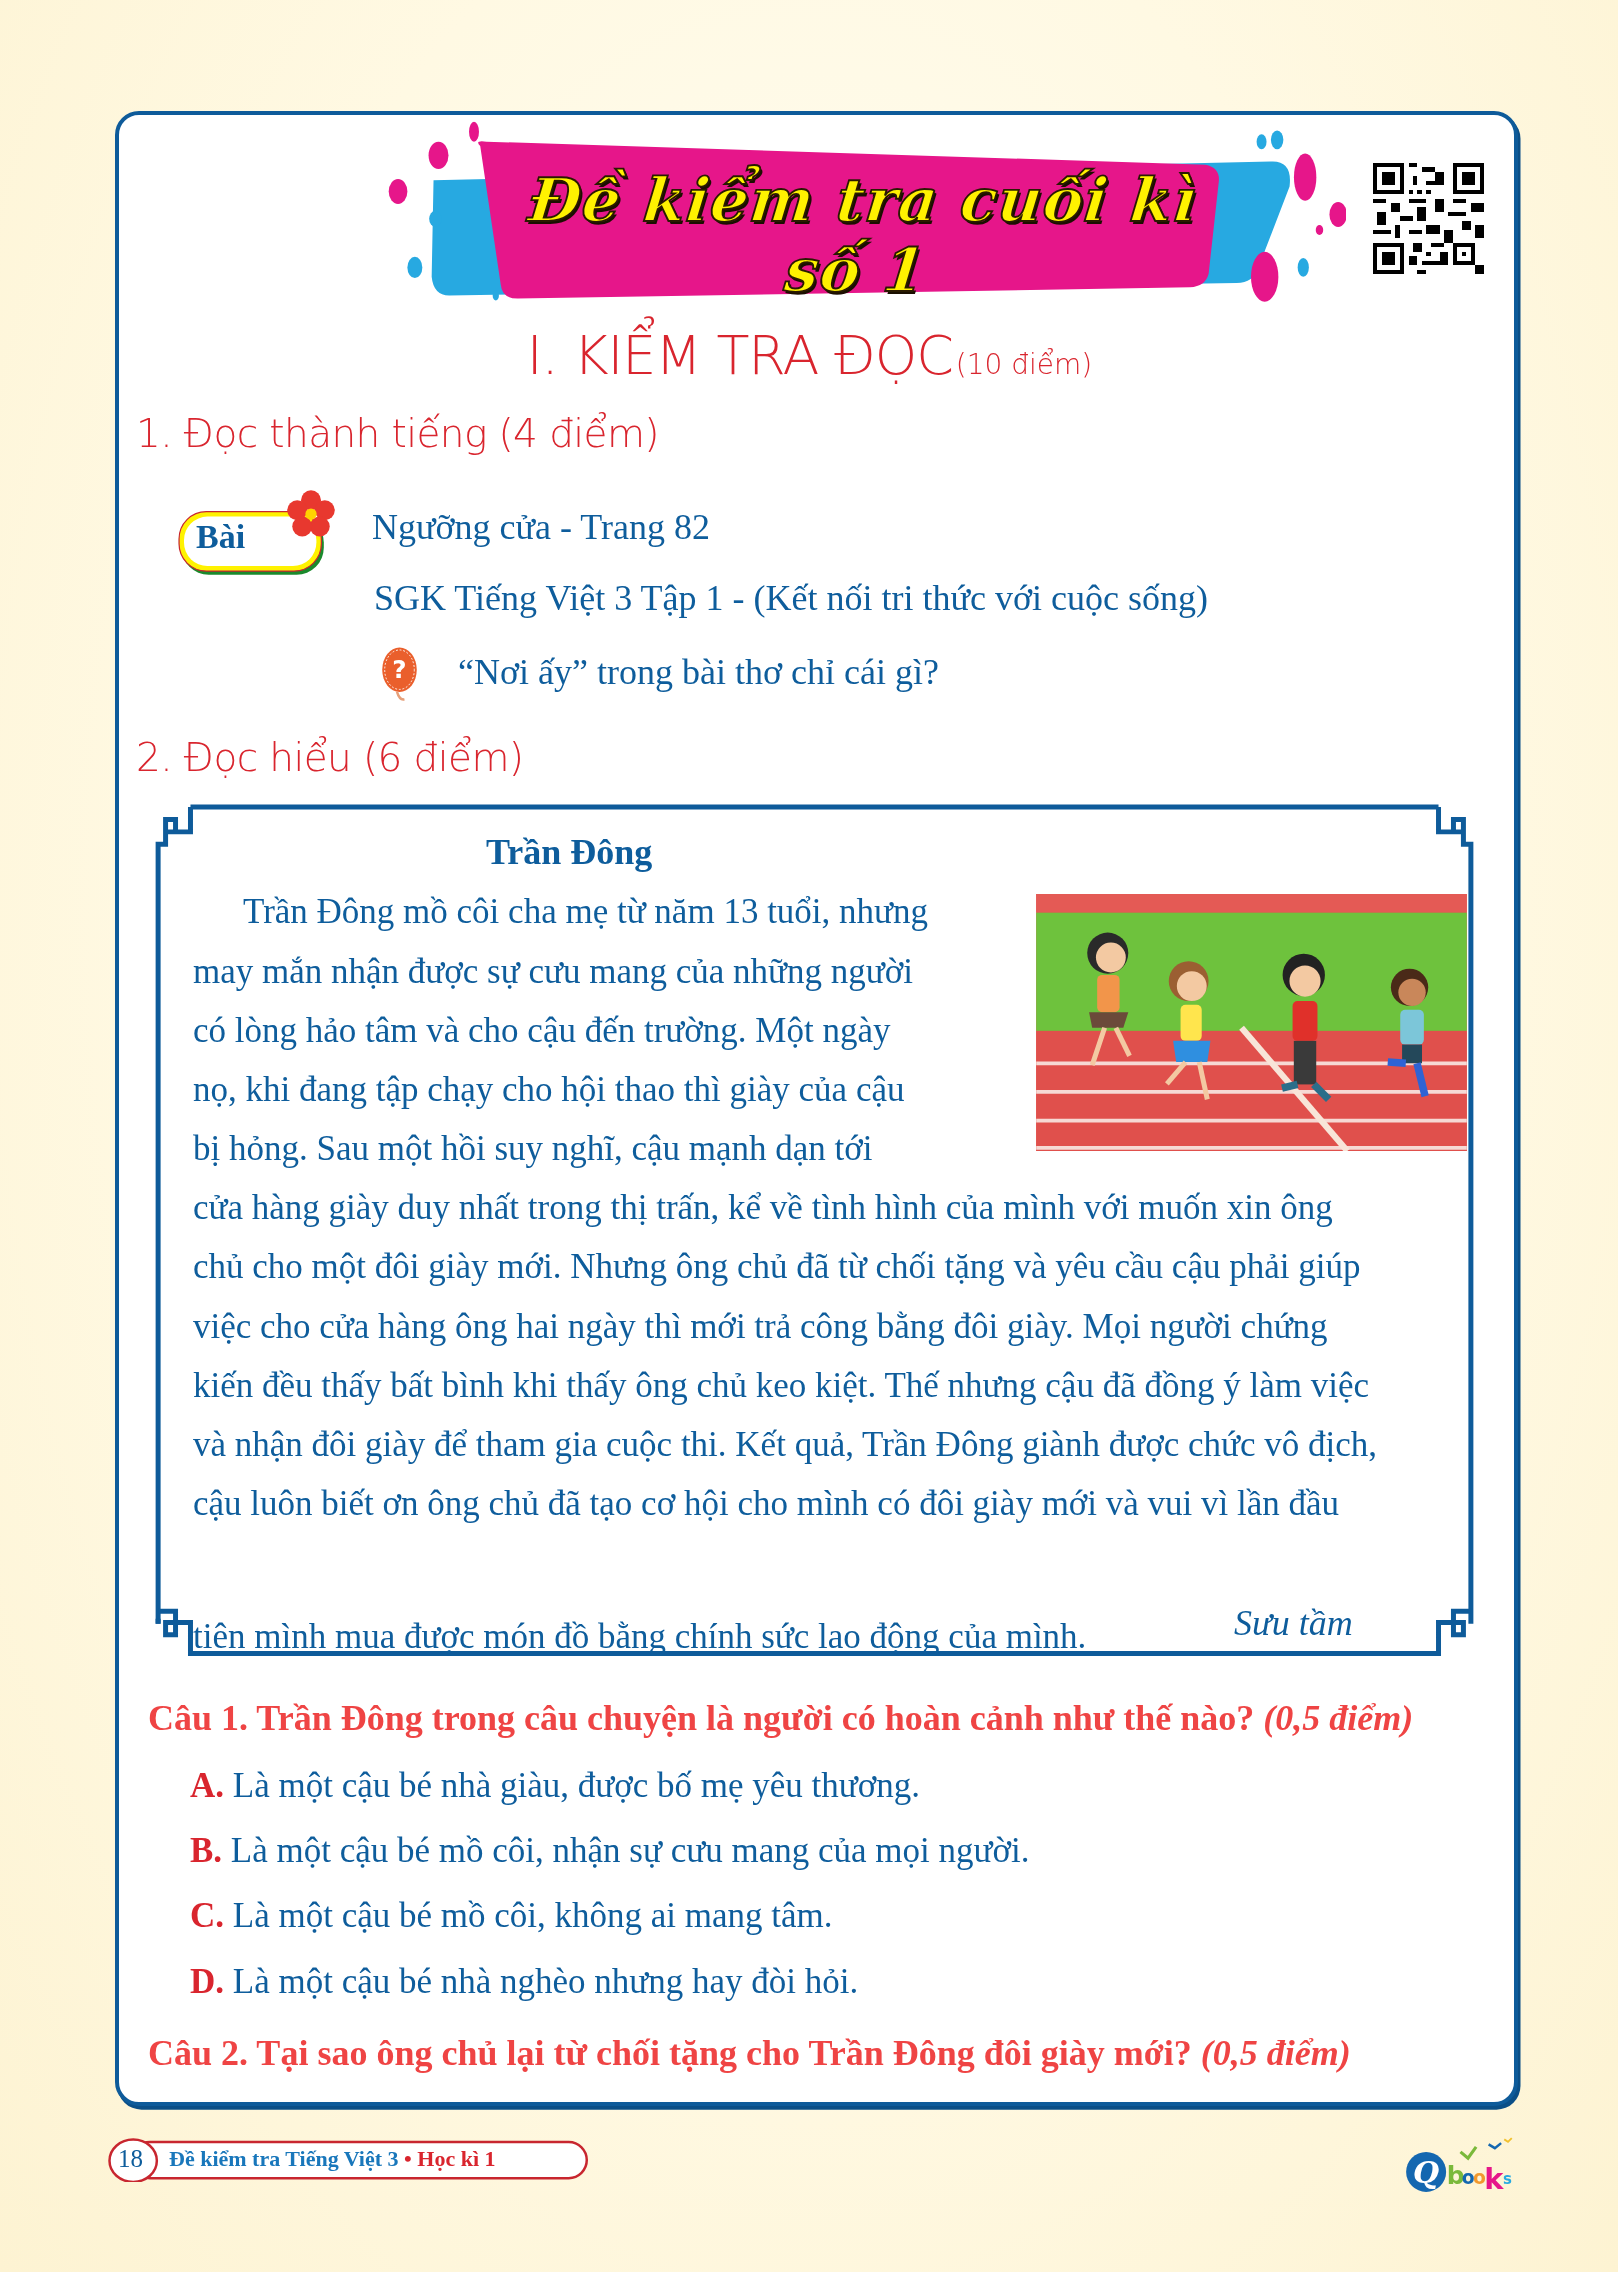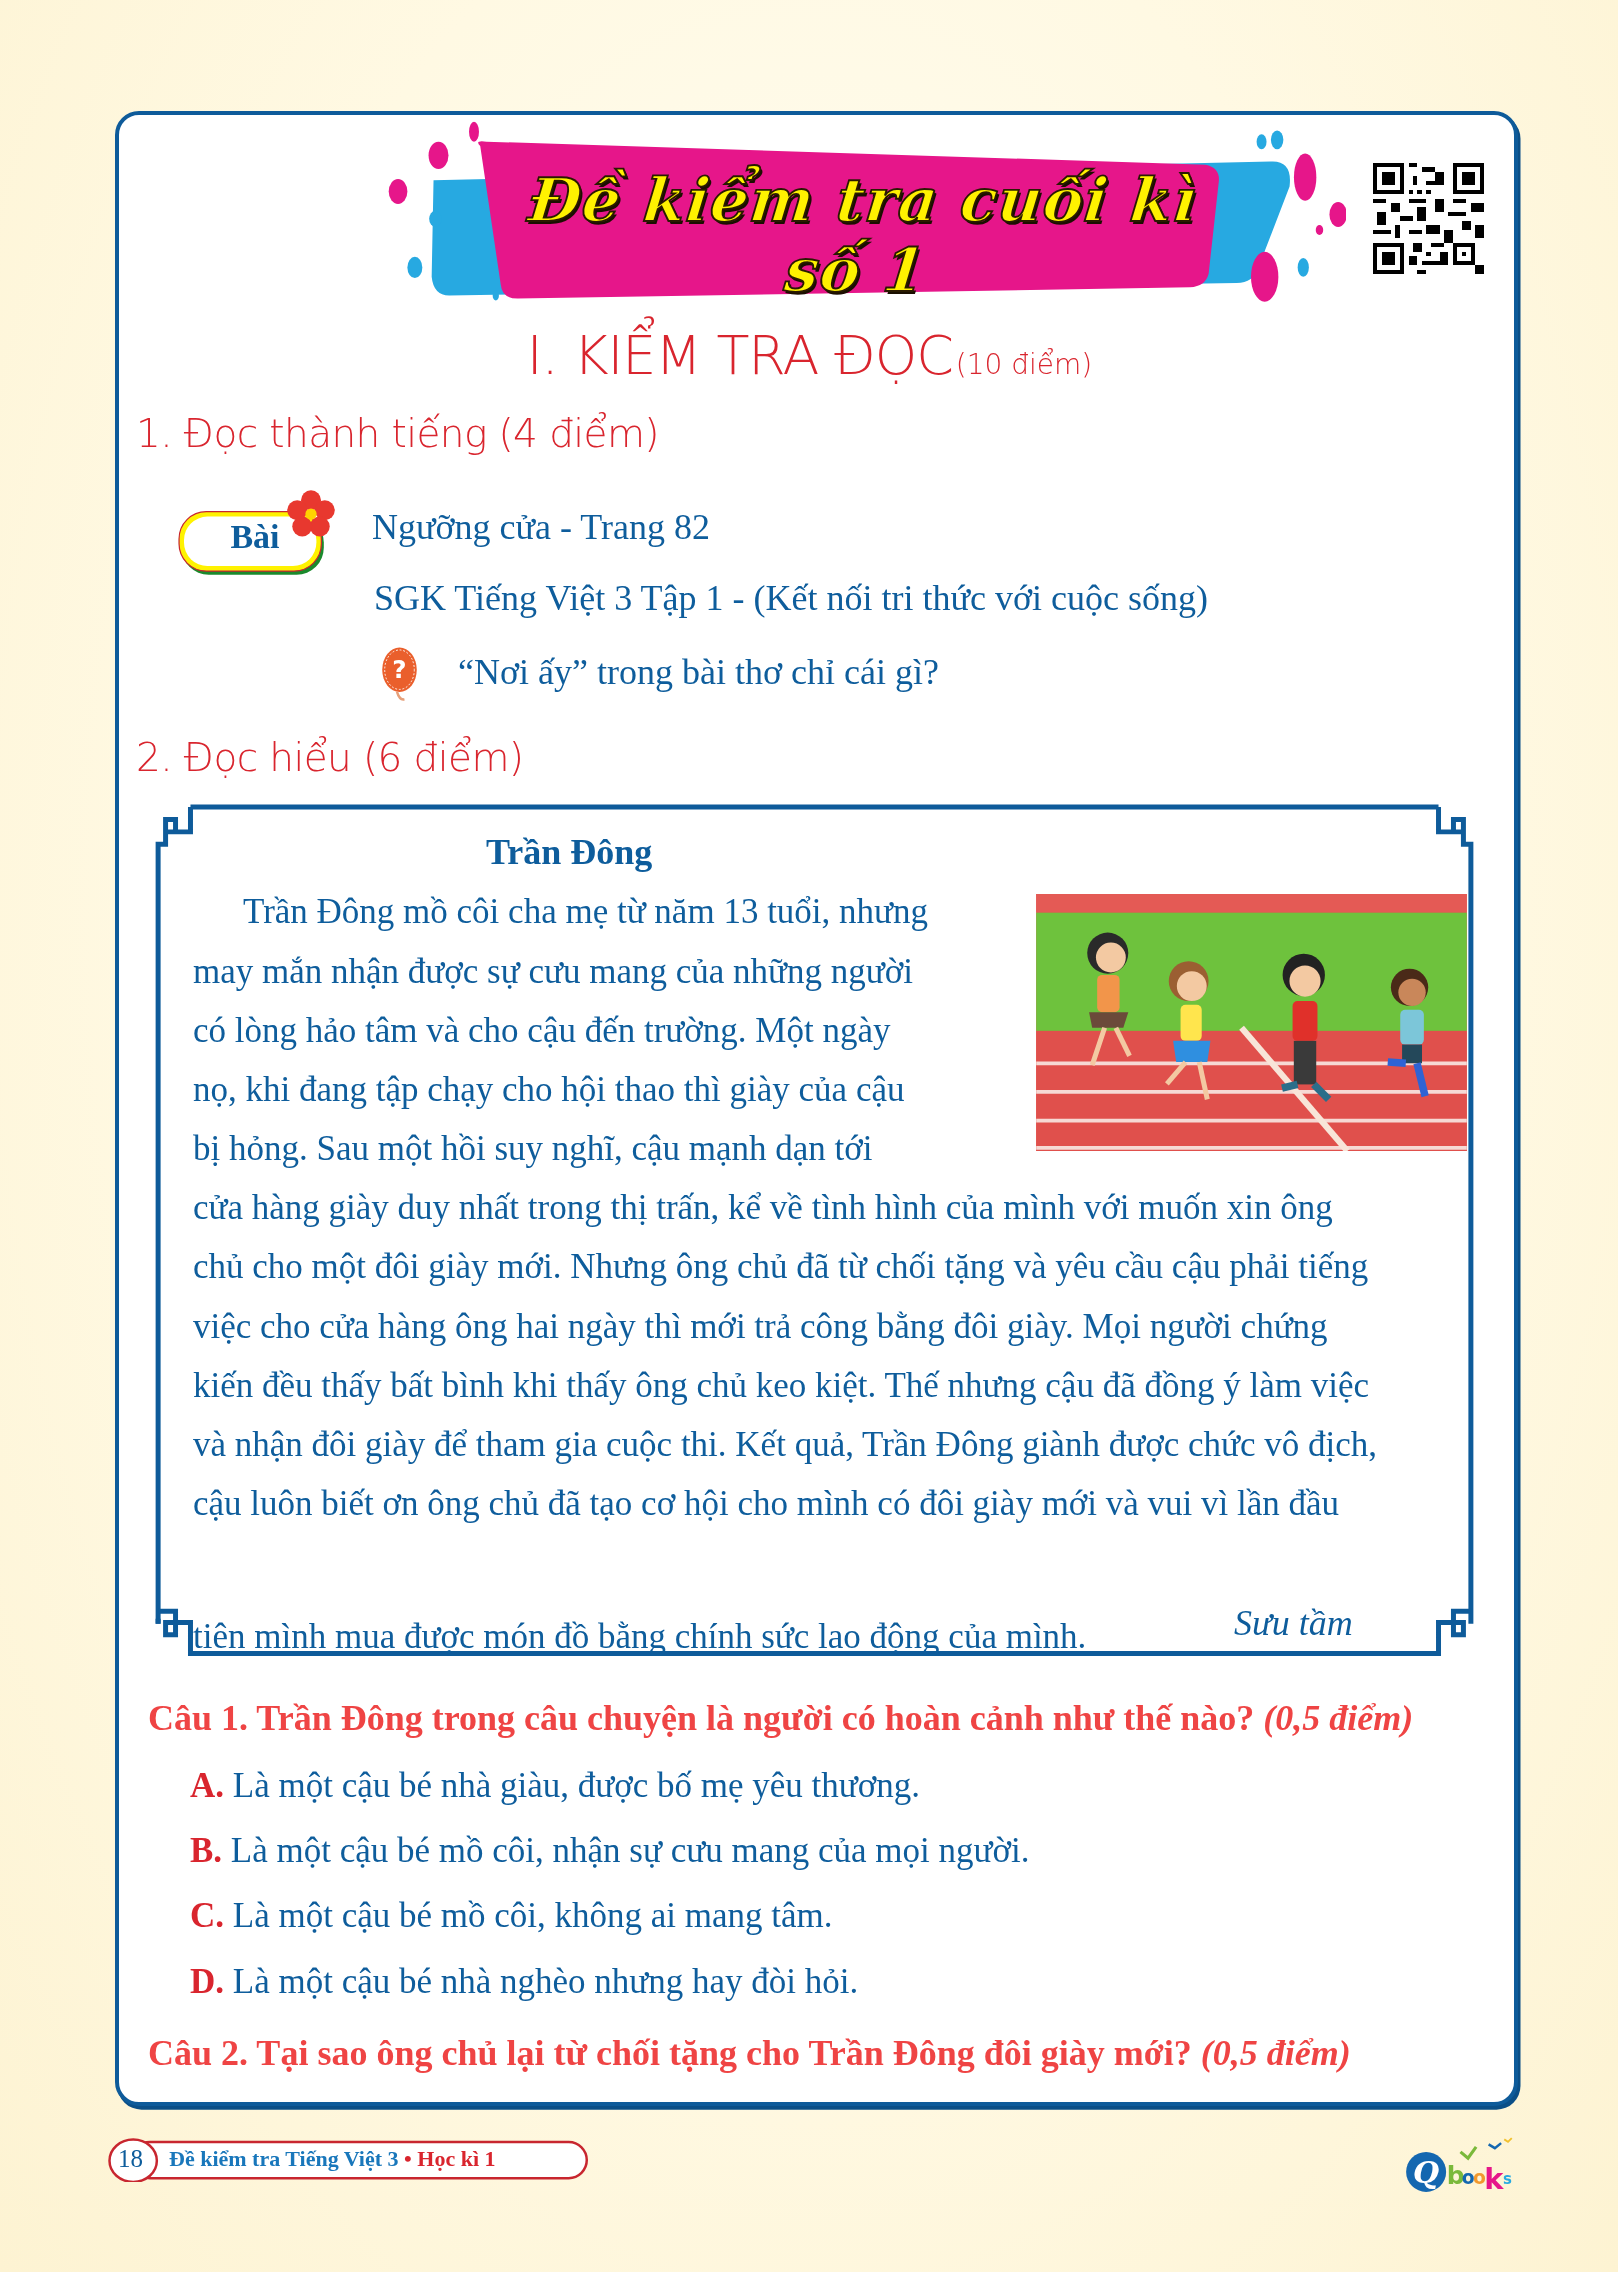--- a/index.html
+++ b/index.html
@@ -15,21 +15,21 @@
     color:#fff200;-webkit-text-stroke:1.9px #2a1a00;
     text-shadow:2.5px 2.5px 0 #1b0f00;letter-spacing:1.2px;transform:skewX(-6deg);}
   .qr{position:absolute;left:1373px;top:163px;width:111px;height:111px;}
   .h1{position:absolute;left:0;width:1619px;top:324px;text-align:center;color:#d9252e;
     font-family:"DejaVu Sans",sans-serif;font-weight:300;}
   .h1 .big{font-size:54px;letter-spacing:-1.2px;}
   .h1 .small{font-size:28px;}
   .h2{position:absolute;left:136px;color:#d9252e;font-family:"DejaVu Sans",sans-serif;
     font-size:39px;font-weight:300;letter-spacing:-0.6px;}
   .bai{position:absolute;left:176px;top:503px;width:162px;height:73px;}
-  .bai-label{position:absolute;left:196px;top:518px;width:118px;text-align:center;
+  .bai-label{position:absolute;left:196px;top:518px;width:118px;
     font-size:34px;font-weight:bold;color:#0e5d9c;}
   .line{position:absolute;font-size:36px;color:#0e5d9c;white-space:nowrap;}
   .qicon{position:absolute;left:381px;top:646px;width:37px;height:56px;}
   .frame{position:absolute;left:153px;top:802px;width:1323px;height:859px;}
   .story-title{position:absolute;left:486px;top:831px;font-size:36px;font-weight:bold;color:#0e5d9c;}
   .para{position:absolute;font-size:35px;color:#0e5d9c;white-space:nowrap;}
   .photo{position:absolute;left:1036px;top:894px;width:431px;height:257px;overflow:hidden;}
   .credit{position:absolute;left:1234px;top:1602px;font-size:36px;font-style:italic;color:#0e5d9c;}
   .q{position:absolute;font-size:36px;font-weight:bold;color:#ef4444;white-space:nowrap;}
   .q i{font-weight:bold;}
@@ -163,21 +163,21 @@
   </g>
 </svg>
 <div class="story-title">Trần Đông</div>
 
 <div class="para" style="left:243px;top:892px">Trần Đông mồ côi cha mẹ từ năm 13 tuổi, nhưng</div>
 <div class="para" style="left:193px;top:952px">may mắn nhận được sự cưu mang của những người</div>
 <div class="para" style="left:193px;top:1011px">có lòng hảo tâm và cho cậu đến trường. Một ngày</div>
 <div class="para" style="left:193px;top:1070px">nọ, khi đang tập chạy cho hội thao thì giày của cậu</div>
 <div class="para" style="left:193px;top:1129px">bị hỏng. Sau một hồi suy nghĩ, cậu mạnh dạn tới</div>
 <div class="para" style="left:193px;top:1188px">cửa hàng giày duy nhất trong thị trấn, kể về tình hình của mình với muốn xin ông</div>
-<div class="para" style="left:193px;top:1247px">chủ cho một đôi giày mới. Nhưng ông chủ đã từ chối tặng và yêu cầu cậu phải tiếng</div>
+<div class="para" style="left:193px;top:1247px">chủ cho một đôi giày mới. Nhưng ông chủ đã từ chối tặng và yêu cầu cậu phải giúp</div>
 <div class="para" style="left:193px;top:1307px">việc cho cửa hàng ông hai ngày thì mới trả công bằng đôi giày. Mọi người chứng</div>
 <div class="para" style="left:193px;top:1366px">kiến đều thấy bất bình khi thấy ông chủ keo kiệt. Thế nhưng cậu đã đồng ý làm việc</div>
 <div class="para" style="left:193px;top:1425px">và nhận đôi giày để tham gia cuộc thi. Kết quả, Trần Đông giành được chức vô địch,</div>
 <div class="para" style="left:193px;top:1484px">cậu luôn biết ơn ông chủ đã tạo cơ hội cho mình có đôi giày mới và vui vì lần đầu</div>
 <div class="para" style="left:193px;top:1617px">tiên mình mua được món đồ bằng chính sức lao động của mình.</div>
 
 <svg class="photo" viewBox="0 0 692 413">
   <rect width="692" height="413" fill="#e4504c"></rect>
   <rect width="692" height="30" fill="#e45a55"></rect>
   <rect y="30" width="692" height="190" fill="#6ec23d"></rect>

